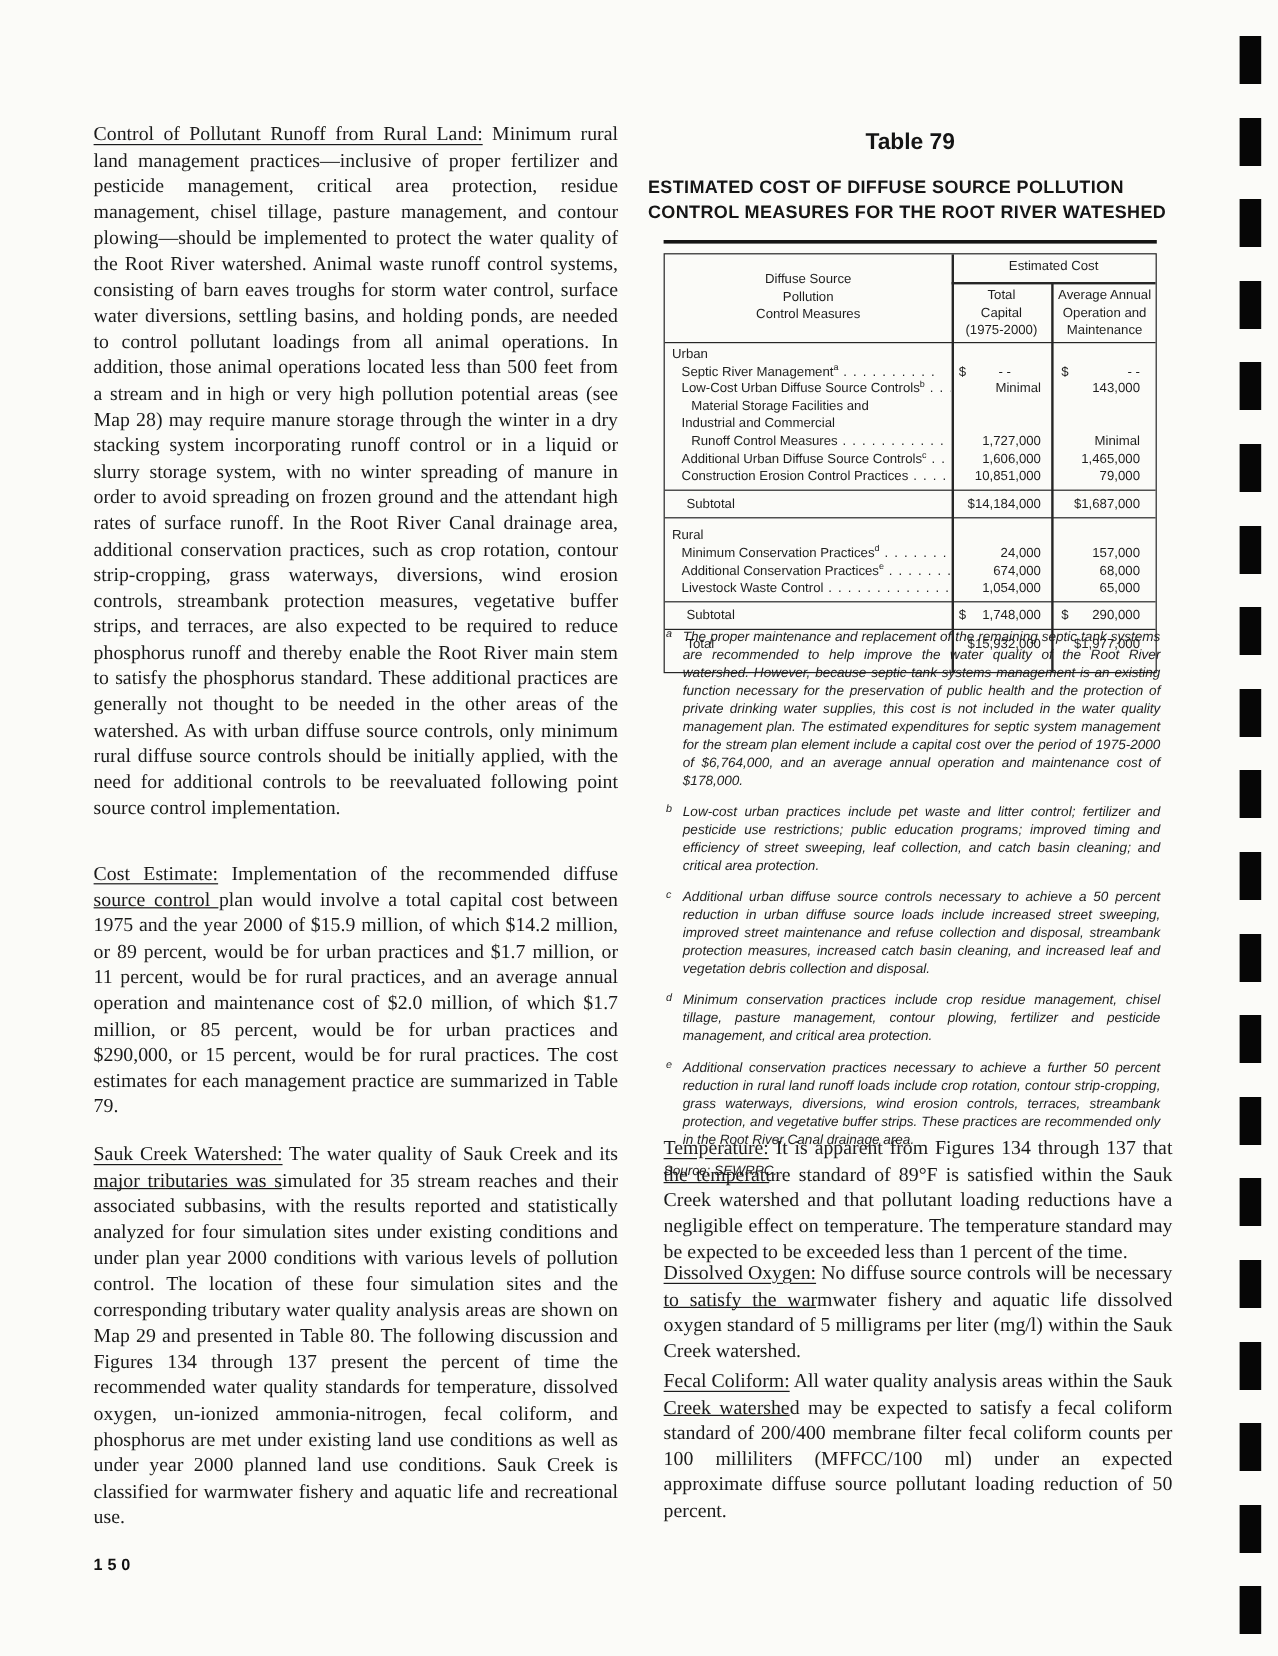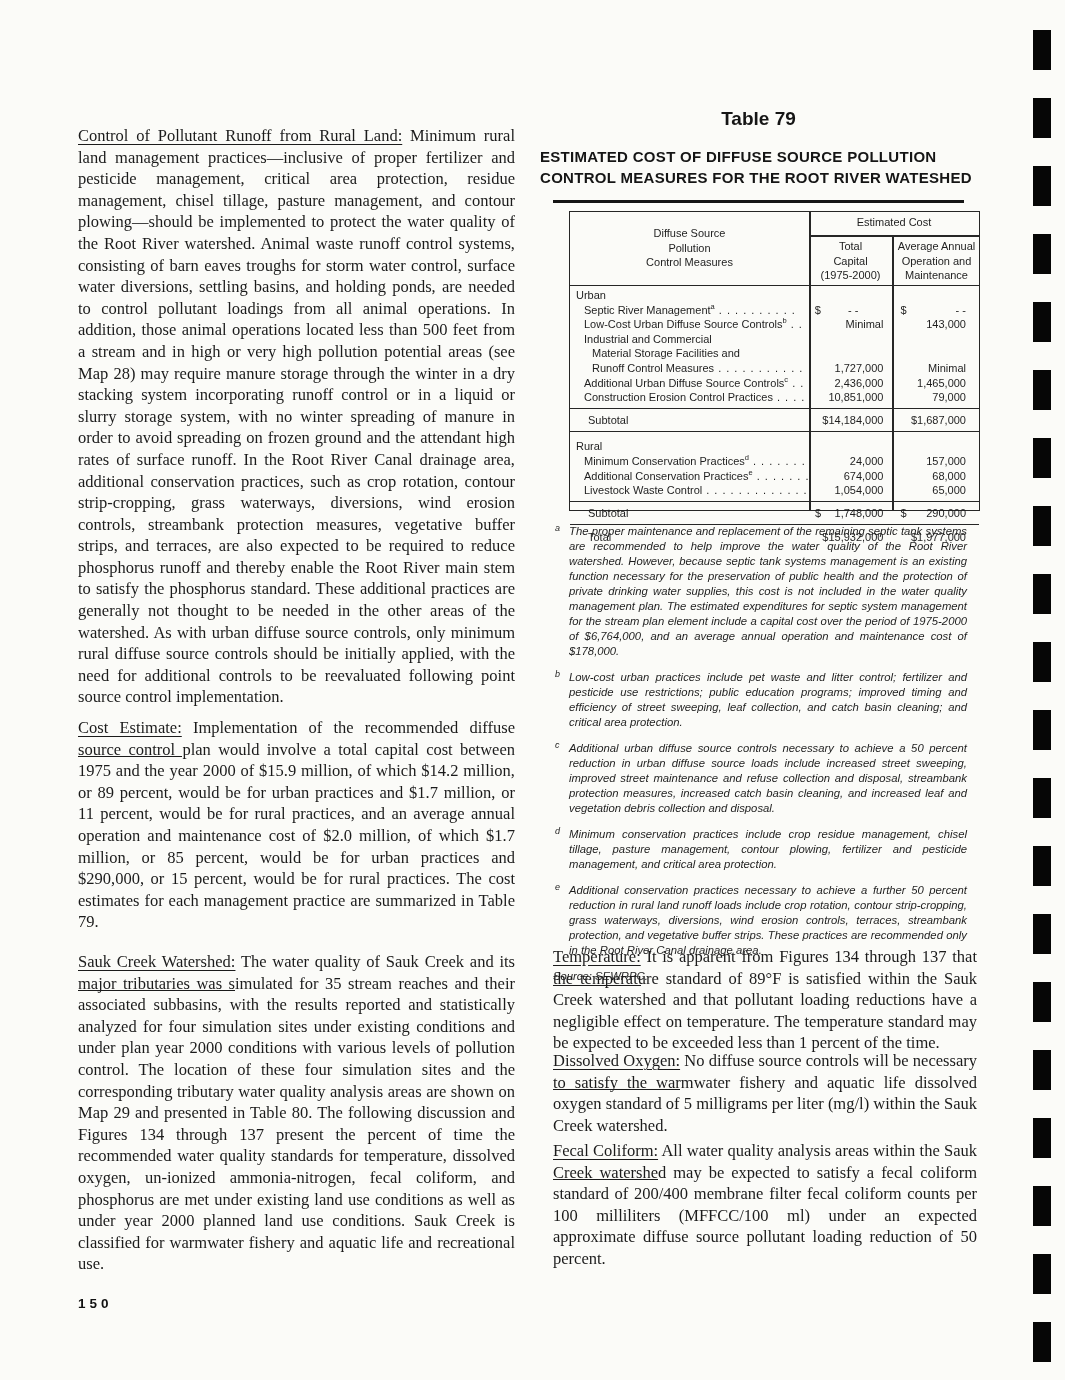--- a/index.html
+++ b/index.html
@@ -23,23 +23,23 @@
     position:absolute;left:553px;top:108px;width:411px;text-align:center;
     font-family:"Liberation Sans",sans-serif;font-weight:700;font-size:19px;color:#151515;
   }
   .tbl-title{
     position:absolute;left:540px;top:146px;width:437px;text-align:left;
     font-family:"Liberation Sans",sans-serif;font-weight:700;font-size:15px;
     line-height:21px;letter-spacing:.3px;color:#151515;
   }
   .thick-rule{position:absolute;left:553px;top:200px;width:411px;height:3px;background:#141414;}
   .tbl-box{
-    position:absolute;left:553px;top:211px;width:411px;height:300px;
+    position:absolute;left:553px;top:211px;width:411px;height:350px;
     border:1.6px solid #262626;box-sizing:border-box;
-    font-family:"Liberation Sans",sans-serif;font-size:11px;color:#1e1e1e;margin-left:16px;
+    font-family:"Liberation Sans",sans-serif;font-size:11px;color:#1e1e1e;
   }
   .vline{position:absolute;width:1.5px;background:#262626;top:0;bottom:0;}
   .vline.v1{left:239px;}
   .vline.v2{left:322px;top:23px;}
   .hd{position:absolute;left:0;top:0;right:0;height:73px;border-bottom:1.5px solid #262626;}
   .hd .span-label{position:absolute;left:239px;right:0;top:4px;text-align:center;}
   .hd .span-rule{position:absolute;left:239px;right:0;top:23px;height:1.5px;background:#262626;}
   .hd .stub-head{position:absolute;left:0;width:239px;top:14px;text-align:center;line-height:14.5px;}
   .hd .col1{position:absolute;left:239px;width:83px;top:27px;text-align:center;line-height:14.5px;}
   .hd .col2{position:absolute;left:322px;width:89px;top:27px;text-align:center;line-height:14.5px;}
@@ -81,21 +81,21 @@
   }
   
   .binding-marks{
     position:absolute;left:1033px;top:30px;width:18px;height:1345px;
     background:repeating-linear-gradient(to bottom,#060606 0px,#060606 40px,rgba(0,0,0,0) 40px,rgba(0,0,0,0) 68px);
   }
 </style>
 </head>
 <body>
 
-<div class="serif-para" style="left:78px;top:101px;margin-top:24px;">
+<div class="serif-para" style="left:78px;top:101px;">
   <span class="run-in">Control of Pollutant Runoff from Rural Land:</span><span> Minimum rural land management practices—inclusive of proper fertilizer and pesticide management, critical area protection, residue management, chisel tillage, pasture management, and contour plowing—should be implemented to protect the water quality of the Root River watershed. Animal waste runoff control systems, consisting of barn eaves troughs for storm water control, surface water diversions, settling basins, and holding ponds, are needed to control pollutant loadings from all animal operations. In addition, those animal operations located less than 500 feet from a stream and in high or very high pollution potential areas (see Map 28) may require manure storage through the winter in a dry stacking system incorporating runoff control or in a liquid or slurry storage system, with no winter spreading of manure in order to avoid spreading on frozen ground and the attendant high rates of surface runoff. In the Root River Canal drainage area, additional conservation practices, such as crop rotation, contour strip-cropping, grass waterways, diversions, wind erosion controls, streambank protection measures, vegetative buffer strips, and terraces, are also expected to be required to reduce phosphorus runoff and thereby enable the Root River main stem to satisfy the phosphorus standard. These additional practices are generally not thought to be needed in the other areas of the watershed. As with urban diffuse source controls, only minimum rural diffuse source controls should be initially applied, with the need for additional controls to be reevaluated following point source control implementation.</span>
 </div>
 
 <div class="serif-para" style="left:78px;top:717px;">
   <span class="run-in">Cost Estimate:</span><span> Implementation of the recommended diffuse source control plan would involve a total capital cost between 1975 and the year 2000 of $15.9 million, of which $14.2 million, or 89 percent, would be for urban practices and $1.7 million, or 11 percent, would be for rural practices, and an average annual operation and maintenance cost of $2.0 million, of which $1.7 million, or 85 percent, would be for urban practices and $290,000, or 15 percent, would be for rural practices. The cost estimates for each management practice are summarized in Table 79.</span>
   <i class="rule2" style="width: 103.766px;"></i>
 </div>
 
 <div class="serif-para" style="left:78px;top:951px;">
   <span class="run-in">Sauk Creek Watershed:</span><span> The water quality of Sauk Creek and its major tributaries was simulated for 35 stream reaches and their associated subbasins, with the results reported and statistically analyzed for four simulation sites under existing conditions and under plan year 2000 conditions with various levels of pollution control. The location of these four simulation sites and the corresponding tributary water quality analysis areas are shown on Map 29 and presented in Table 80. The following discussion and Figures 134 through 137 present the percent of time the recommended water quality standards for temperature, dissolved oxygen, un-ionized ammonia-nitrogen, fecal coliform, and phosphorus are met under existing land use conditions as well as under year 2000 planned land use conditions. Sauk Creek is classified for warmwater fishery and aquatic life and recreational use.</span>
@@ -153,38 +153,38 @@
     <div class="trow">
       <div class="stub ind1"><span>Low-Cost Urban Diffuse Source Controls</span><sup class="tsup">b</sup><span class="leader"> . . .</span></div>
       <div class="cv c1">
           <span class="val">Minimal</span>
         </div>
       <div class="cv c2">
           <span class="val">143,000</span>
         </div>
     </div>
     <div class="trow">
+      <div class="stub ind2">Material Storage Facilities and</div>
+    </div>
+    <div class="trow">
       <div class="stub ind1">Industrial and Commercial</div>
     </div>
     <div class="trow">
-      <div class="stub ind2">Material Storage Facilities and</div>
-    </div>
-    <div class="trow">
       <div class="stub ind2"><span>Runoff Control Measures</span><span class="leader"> . . . . . . . . . . . .</span></div>
       <div class="cv c1">
           <span class="val">1,727,000</span>
         </div>
       <div class="cv c2">
           <span class="val">Minimal</span>
         </div>
     </div>
     <div class="trow">
       <div class="stub ind1"><span>Additional Urban Diffuse Source Controls</span><sup class="tsup">c</sup><span class="leader"> . .</span></div>
       <div class="cv c1">
-          <span class="val">2,436,000</span>
+          <span class="val">1,606,000</span>
         </div>
       <div class="cv c2">
           <span class="val">1,465,000</span>
         </div>
     </div>
     <div class="trow">
       <div class="stub ind1"><span>Construction Erosion Control Practices</span><span class="leader"> . . . . .</span></div>
       <div class="cv c1">
           <span class="val">10,851,000</span>
         </div>

